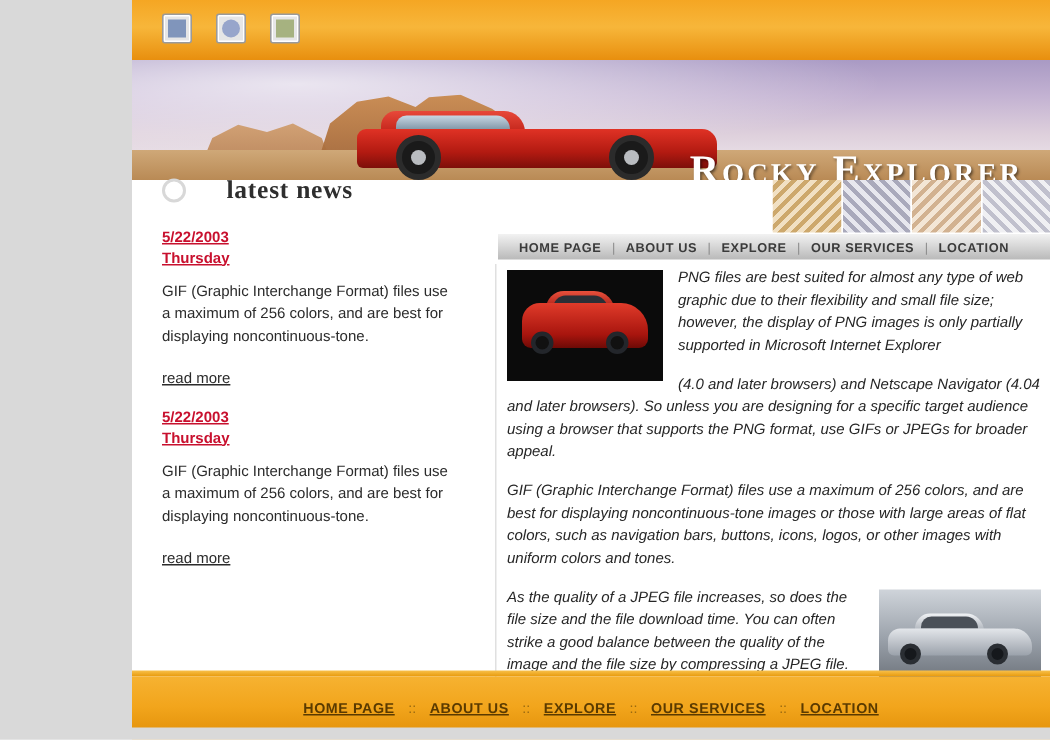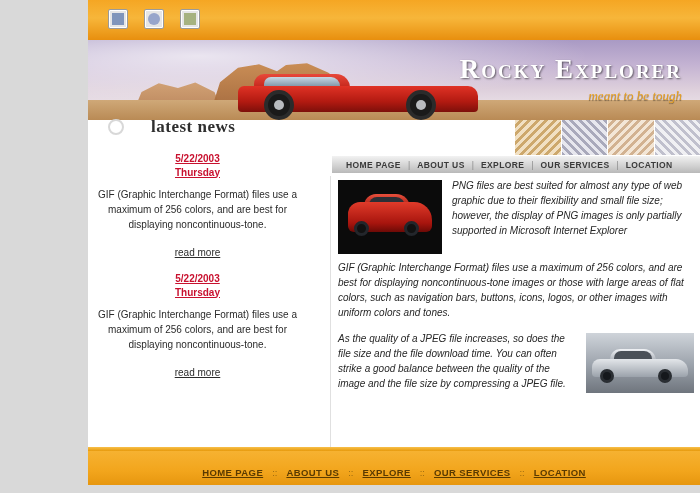--- a/index.html
+++ b/index.html
@@ -148,20 +148,21 @@
     z-index: 5;
   }
   .brand .title {
     font-family: "Liberation Serif", serif;
     font-size: 27px;
     letter-spacing: 2px;
     color: #ffffff;
     text-shadow: 1px 1px 2px rgba(0,0,0,.55);
     font-variant: small-caps;
     font-weight: 700;
+    margin-top: 44px;
   }
   .brand .tag {
     margin-top: 6px;
     font-family: "Liberation Serif", serif;
     font-style: italic;
     font-size: 13px;
     color: #e8a020;
     text-shadow: 0 1px 1px rgba(0,0,0,.45);
   }
 
@@ -223,22 +224,21 @@
     margin-right: 7px;
   }
   .news-head .txt {
     font-family: "Liberation Serif", serif;
     font-size: 17px;
     font-weight: bold;
     color: #2e2e2e;
     letter-spacing: .5px;
   }
   .news-body {
-    padding: 10px 26px 0 7px;
-    text-align: center;
+    padding: 10px 26px 0 20px;
   }
   .news-date {
     color: #c8102e;
     font-weight: bold;
     font-size: 10px;
     text-decoration: underline;
     line-height: 1.35;
     display: block;
     margin-bottom: 8px;
     cursor: pointer;
@@ -478,20 +478,21 @@
 
       <div class="car-photo">
         <div class="roof"></div>
         <div class="win"></div>
         <div class="car"></div>
         <div class="wh a"></div>
         <div class="wh b"></div>
       </div>
 
       <p>PNG files are best suited for almost any type of web graphic due to their flexibility and small file size; however, the display of PNG images is only partially supported in Microsoft Internet Explorer</p>
+      <p>(4.0 and later browsers) and Netscape Navigator (4.04 and later browsers). So unless you are designing for a specific target audience using a browser that supports the PNG format, use GIFs or JPEGs for broader appeal.</p>
       <div class="clear"></div>
       <p>GIF (Graphic Interchange Format) files use a maximum of 256 colors, and are best for displaying noncontinuous-tone images or those with large areas of flat colors, such as navigation bars, buttons, icons, logos, or other images with uniform colors and tones.</p>
 
       <div class="silver-photo">
         <div class="sroof"></div>
         <div class="swin"></div>
         <div class="sbody"></div>
         <div class="swh a"></div>
         <div class="swh b"></div>
       </div>

